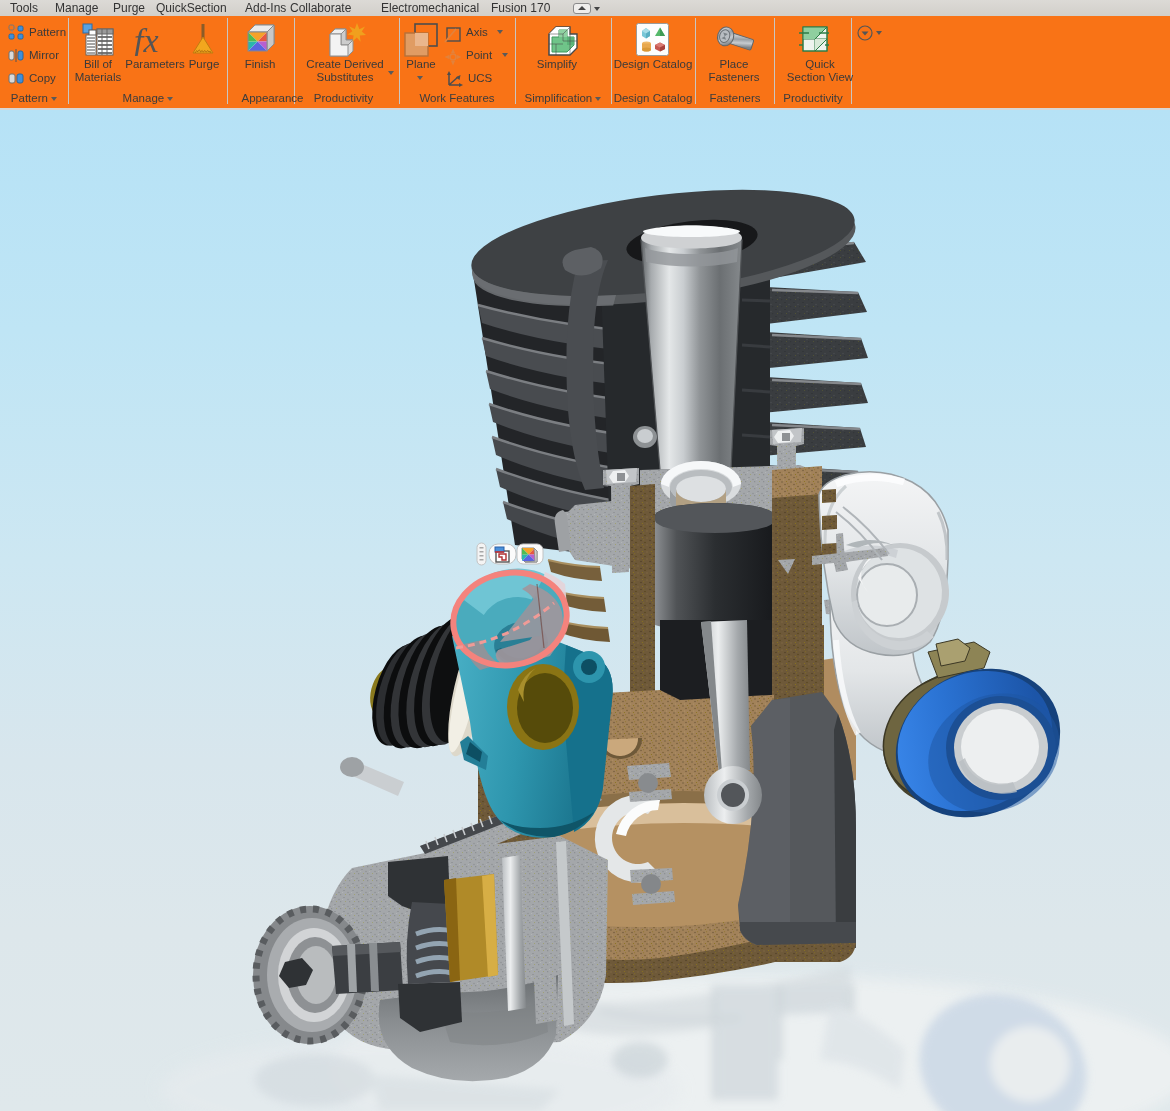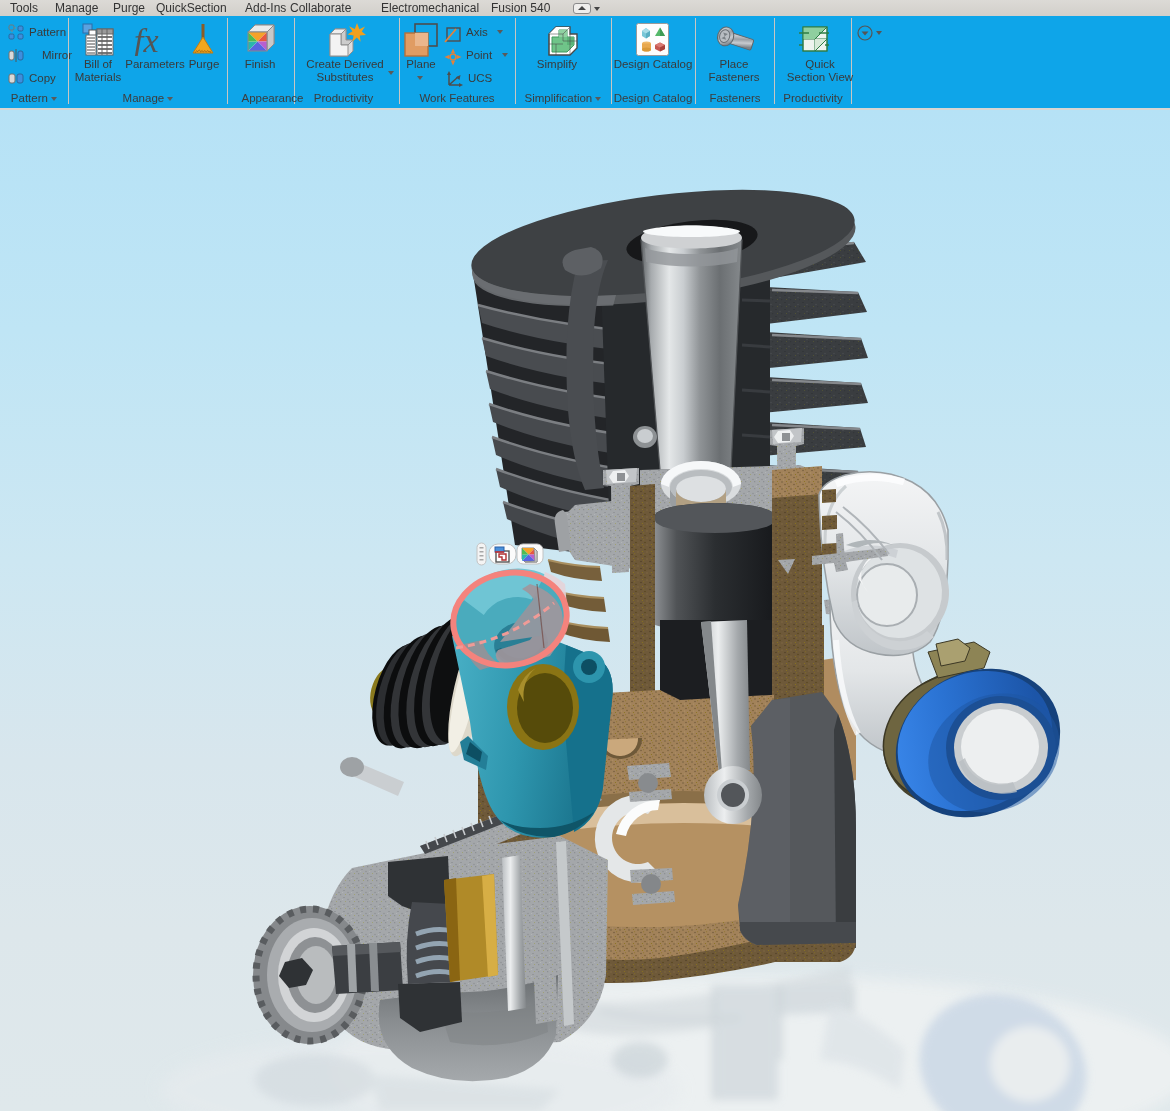--- a/index.html
+++ b/index.html
@@ -2,42 +2,42 @@
 <html><head>
 <meta charset="utf-8">
 <style>
   html,body{margin:0;padding:0;width:1170px;height:1111px;overflow:hidden;
     font-family:"Liberation Sans", sans-serif;}
   #app{position:relative;width:1170px;height:1111px;}
   #tabbar{position:absolute;left:0;top:0;width:1170px;height:16px;
     background:linear-gradient(#dcdad6,#d2cfca);}
   .tab{position:absolute;top:1px;font-size:12px;color:#333;white-space:nowrap;}
   #ribbon{position:absolute;left:0;top:16px;width:1170px;height:92px;
-    background:#0ea5e9;border-bottom:2px solid #d8d6d3;}
+    background:#f97316;border-bottom:2px solid #d8d6d3;}
   .vsep{position:absolute;top:2px;height:86px;width:1px;background:#c9c6c2;}
   .glabel{position:absolute;top:76px;font-size:11.5px;color:#3d3d3d;text-align:center;white-space:nowrap;}
   .blabel{position:absolute;font-size:11.5px;color:#3a3a3a;text-align:center;line-height:13px;white-space:nowrap;}
   .small{font-size:11.5px;color:#3a3a3a;position:absolute;white-space:nowrap;}
   .caret{display:inline-block;width:0;height:0;border-left:3.5px solid transparent;
     border-right:3.5px solid transparent;border-top:4px solid #5a5a5a;vertical-align:middle;}
   #viewport{position:absolute;left:0;top:110px;width:1170px;height:1001px;
     background:linear-gradient(#b6e2f6 0%, #bfe5f5 22%, #cde7f2 45%, #d8e6ed 65%, #dde7eb 82%, #dfe8eb 100%);}
 </style>
 </head>
 <body>
 <div id="app">
   <div id="tabbar">
     <span class="tab" style="left:10px">Tools</span>
     <span class="tab" style="left:55px">Manage</span>
     <span class="tab" style="left:113px">Purge</span>
     <span class="tab" style="left:156px">QuickSection</span>
     <span class="tab" style="left:245px">Add-Ins</span>
     <span class="tab" style="left:290px">Collaborate</span>
     <span class="tab" style="left:381px">Electromechanical</span>
-    <span class="tab" style="left:491px">Fusion 540</span>
+    <span class="tab" style="left:491px">Fusion 170</span>
     <svg class="tab" style="left:573px;top:3px" width="28" height="11" viewBox="0 0 28 11">
       <rect x="0.5" y="0.5" width="17" height="10" rx="2.5" fill="#efeeec" stroke="#8a8a8a"></rect>
       <path d="M5 7 L9 3 L13 7 Z" fill="#444"></path>
       <path d="M21 4 L27 4 L24 8 Z" fill="#444"></path>
     </svg>
   </div>
   <div id="ribbon">
     <div class="vsep" style="left:68px"></div>
     <div class="vsep" style="left:227px"></div>
     <div class="vsep" style="left:294px"></div>
@@ -58,21 +58,21 @@
     <svg style="position:absolute;left:8px;top:31px" width="17" height="17" viewBox="0 0 17 17">
       <rect x="1" y="4" width="5" height="9" rx="2" fill="#d9d9d9" stroke="#707070"></rect>
       <rect x="10" y="4" width="5" height="9" rx="2" fill="#3e8edd" stroke="#26689f"></rect>
       <path d="M8 2 v13" stroke="#555" stroke-width="1"></path>
     </svg>
     <svg style="position:absolute;left:8px;top:54px" width="17" height="17" viewBox="0 0 17 17">
       <rect x="1" y="4" width="6" height="9" rx="2" fill="#d9d9d9" stroke="#707070"></rect>
       <rect x="9" y="4" width="6" height="9" rx="2" fill="#3e8edd" stroke="#26689f"></rect>
     </svg>
     <span class="small" style="left:29px;top:10px">Pattern</span>
-    <span class="small" style="left:42px;top:33px">Mirror</span>
+    <span class="small" style="left:29px;top:33px">Mirror</span>
     <span class="small" style="left:29px;top:56px">Copy</span>
     <div class="glabel" style="left:6px;width:56px">Pattern <span class="caret"></span></div>
 
     <svg style="position:absolute;left:82px;top:7px" width="32" height="34" viewBox="0 0 32 34">
       <rect x="1" y="1" width="9" height="9" fill="#5aa2e0" stroke="#2d6da8"></rect>
       <rect x="7" y="7" width="7" height="7" fill="#fff" stroke="#555"></rect>
       <g stroke="#666" fill="#fff">
         <rect x="4" y="12" width="10" height="20"></rect>
         <rect x="15" y="6" width="16" height="26"></rect>
       </g>

